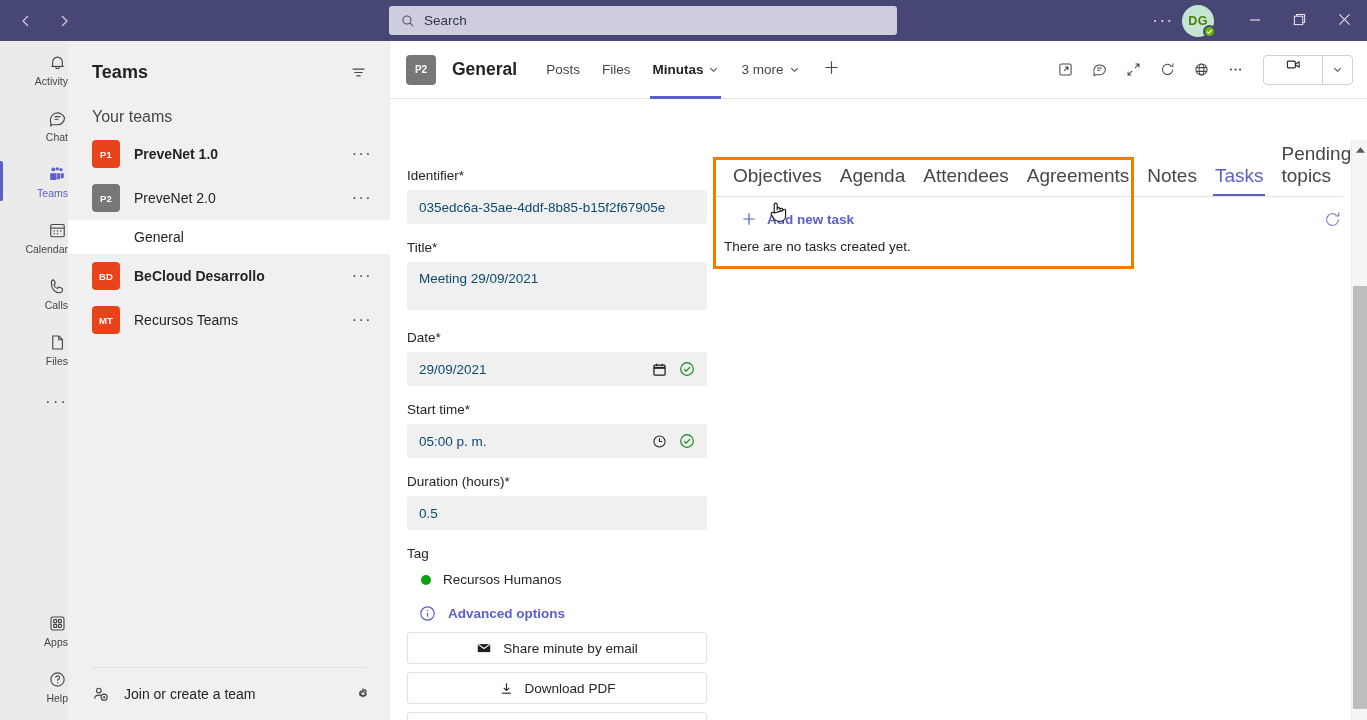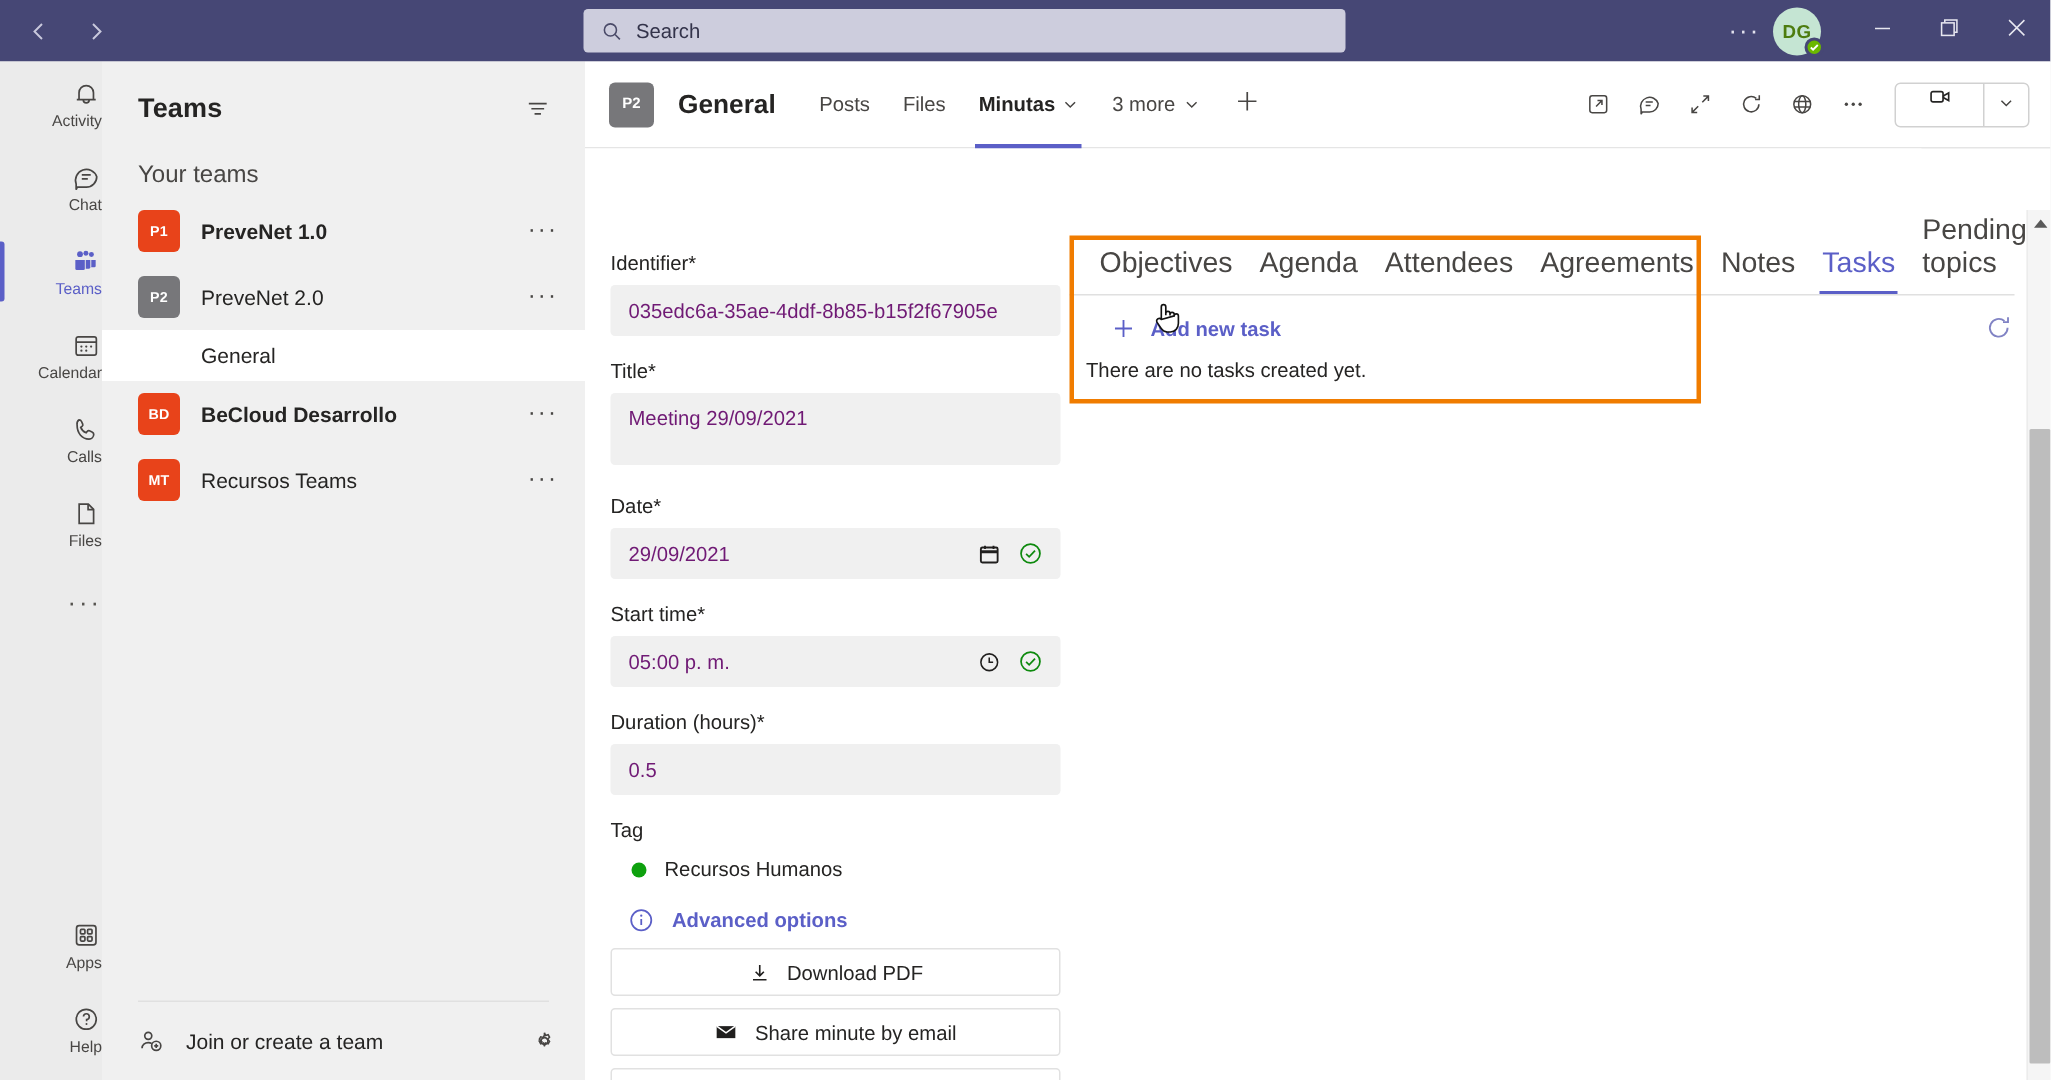--- a/index.html
+++ b/index.html
@@ -157,21 +157,21 @@
 
   
   .body-area { position: absolute; top: 58px; left: 0; width: 891px; height: 621px; background: #fff; }
 
   
   .form-col { position: absolute; left: 17px; top: 69px; width: 300px; }
   .f-label { font-size: 13.5px; color: #252423; margin-bottom: 7px; }
   .f-input {
     background: #f0f0f0; border: none; border-radius: 3px; height: 34px;
     display: flex; align-items: center; padding: 4px 12px;
-    font-size: 13.5px; color: #701a75; cursor: text;
+    font-size: 13.5px; color: #0c4a6e; cursor: text;
   }
   .f-input.tall { height: 48px; align-items: flex-start; padding-top: 9px; }
   .f-group { margin-bottom: 16px; }
   .f-group.tallgap { margin-bottom: 20px; }
   .f-icons { margin-left: auto; display: flex; align-items: center; gap: 12px; }
   .f-ico { display: flex; color: #201f1e; cursor: pointer; }
   .f-ok { display: flex; color: #0e8a0e; }
   .tag-row { display: flex; align-items: center; padding: 4px 0 0 14px; }
   .tag-dot { width: 10px; height: 10px; border-radius: 50%; background: #0ea10e; }
   .tag-lbl { margin-left: 12px; font-size: 13.5px; color: #252423; }
@@ -624,36 +624,36 @@
                 <circle cx="9" cy="9" r="7.1"></circle>
                 <path d="M9 8.2v4.1"></path>
                 <circle cx="9" cy="5.8" r=".8" fill="currentColor" stroke="none"></circle>
               </svg>
           </span>
           <span class="adv-lbl">Advanced options</span>
         </div>
 
         <div class="act-btn">
           <span class="ab-ico">
+            <svg width="16" height="16" viewBox="0 0 18 18" fill="currentColor">
+                <path d="M2 4.6h14v9H2z"></path>
+                <path d="M2 4.6l7 5 7-5" fill="none" stroke="#fff" stroke-width="1.2"></path>
+              </svg>
+          </span>
+          <span>Share minute by email</span>
+        </div>
+
+        <div class="act-btn">
+          <span class="ab-ico">
             <svg width="15" height="15" viewBox="0 0 18 18" fill="none" stroke="currentColor" stroke-width="1.3">
                 <path d="M9 2.8v8.4M5.7 8.2L9 11.5l3.3-3.3"></path>
                 <path d="M3.6 14.6h10.8"></path>
               </svg>
           </span>
           <span>Download PDF</span>
-        </div>
-
-        <div class="act-btn">
-          <span class="ab-ico">
-            <svg width="16" height="16" viewBox="0 0 18 18" fill="currentColor">
-                <path d="M2 4.6h14v9H2z"></path>
-                <path d="M2 4.6l7 5 7-5" fill="none" stroke="#fff" stroke-width="1.2"></path>
-              </svg>
-          </span>
-          <span>Share minute by email</span>
         </div>
 
         <div class="act-btn">
           
           
         </div>
       </div>
 
       <div class="right-panel">
         <div class="highlight-box"></div>

